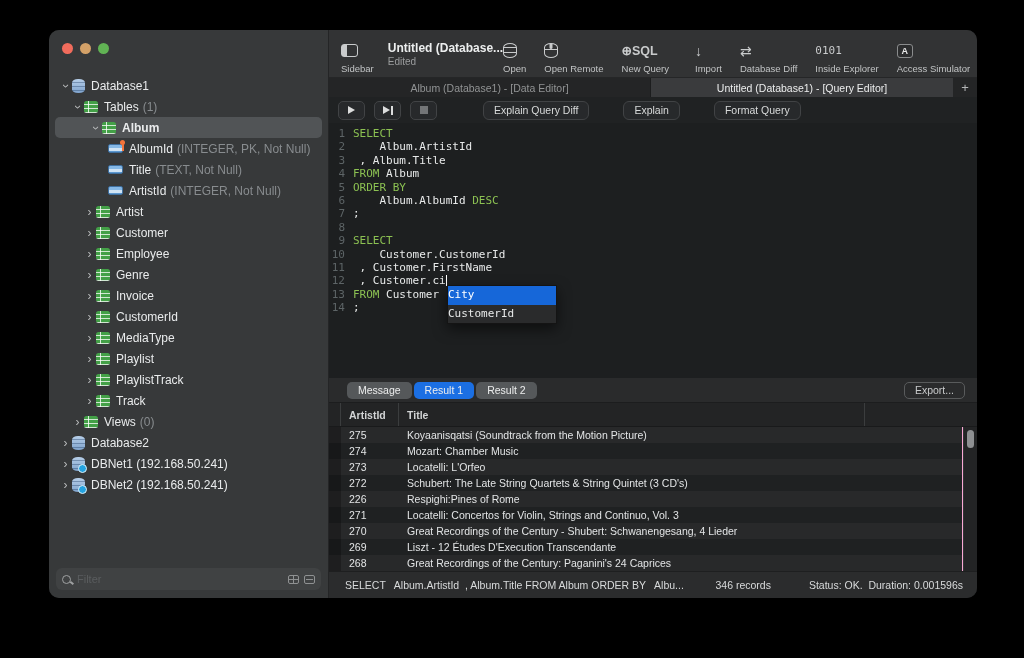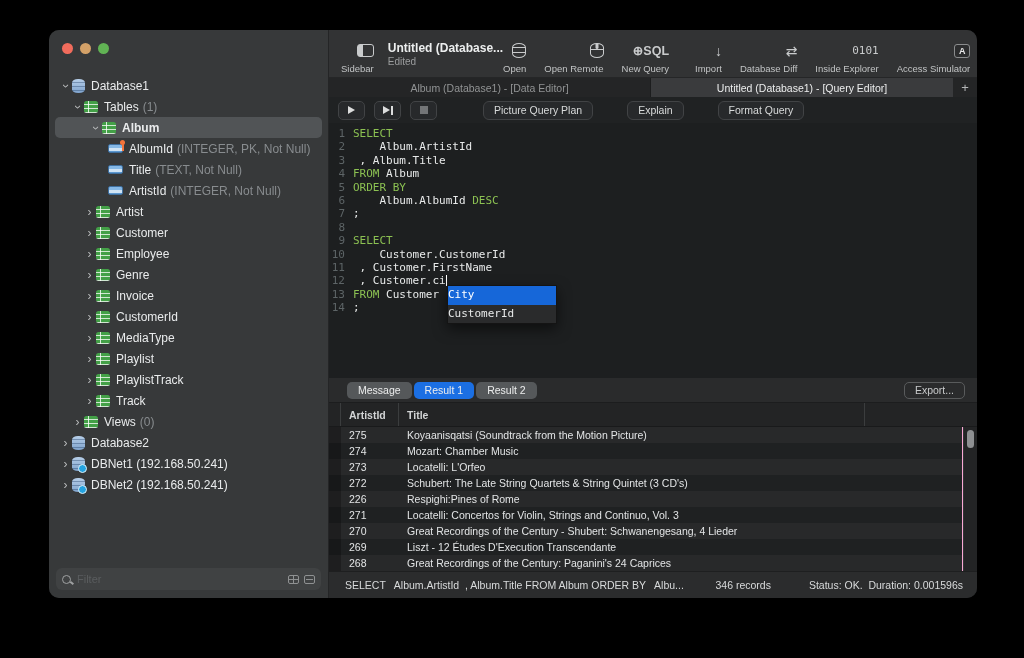--- a/index.html
+++ b/index.html
@@ -50,21 +50,21 @@
   .filter-ph { color:#5a5d5f; font-size:11px; margin-left:6px; flex:1; }
   .fb-ico { width:11px; height:9px; border:1.2px solid #8f9192; border-radius:2px; margin-left:5px; position:relative; }
   .fb-ico.grid::after { content:''; position:absolute; inset:0;
     background:linear-gradient(to right, transparent 0 4px, #8f9192 4px 5px, transparent 5px),
                linear-gradient(to bottom, transparent 0 3px, #8f9192 3px 4px, transparent 4px); }
   .fb-ico.list::after { content:''; position:absolute; left:1px; right:1px; top:3px; height:1.2px; background:#8f9192; }
   
   .main { flex:1; display:flex; flex-direction:column; min-width:0; }
   .toolbar { height:48px; flex:none; background:#323334; border-bottom:1px solid #252627;
              display:flex; align-items:center; padding:0 10px 0 12px; }
-  .tool { display:flex; flex-direction:column; align-items:flex-end; justify-content:flex-end;
+  .tool { display:flex; flex-direction:column; align-items:flex-start; justify-content:flex-end;
           height:40px; gap:3px; color:#c6c8c9; }
   .tool .tlab { font-size:9.5px; color:#c2c4c5; white-space:nowrap; }
   .ticon { height:18px; display:flex; align-items:center; justify-content:center; }
   .sb-icon { width:17px; height:13px; border:1.5px solid #c9cbcc; border-radius:3px;
     background:linear-gradient(to right, #c9cbcc 0 5px, transparent 5px); }
   .title-block { margin:0 0 0 14px; width:138px; }
   .title-block .wt { font-size:12px; font-weight:bold; color:#eceeee; white-space:nowrap; }
   .title-block .ws { font-size:10px; color:#9b9d9e; margin-top:1px; }
   .cyl { width:14px; height:15px; border:1.5px solid #c9cbcc; border-radius:7px/4.5px; position:relative; }
   .cyl::before { content:''; position:absolute; left:0; right:0; top:3px; height:1.4px; background:#c9cbcc; }
@@ -351,21 +351,21 @@
       <div class="tbtn">
         <span class="skip-g">
             <span class="play-g"></span>
             <span class="bar"></span>
           </span>
       </div>
       <div class="tbtn">
           <span class="stop-g"></span>
         </div>
       <div class="qb-gap"></div>
-      <div class="qbtn">Picture Query Plan</div>
+      <div class="qbtn">Explain Query Diff</div>
       <div class="qb-gap2"></div>
       <div class="qbtn">Explain</div>
       <div class="qb-gap2"></div>
       <div class="qbtn">Format Query</div>
     </div>
 
     <div class="editor-body">
       <div id="code-lines">
           <div class="codeline"><span class="lnum">1</span><span><span class="kw">SELECT</span></span></div>
           <div class="codeline"><span class="lnum">2</span><span><span class="tx">    Album.ArtistId</span></span></div>

